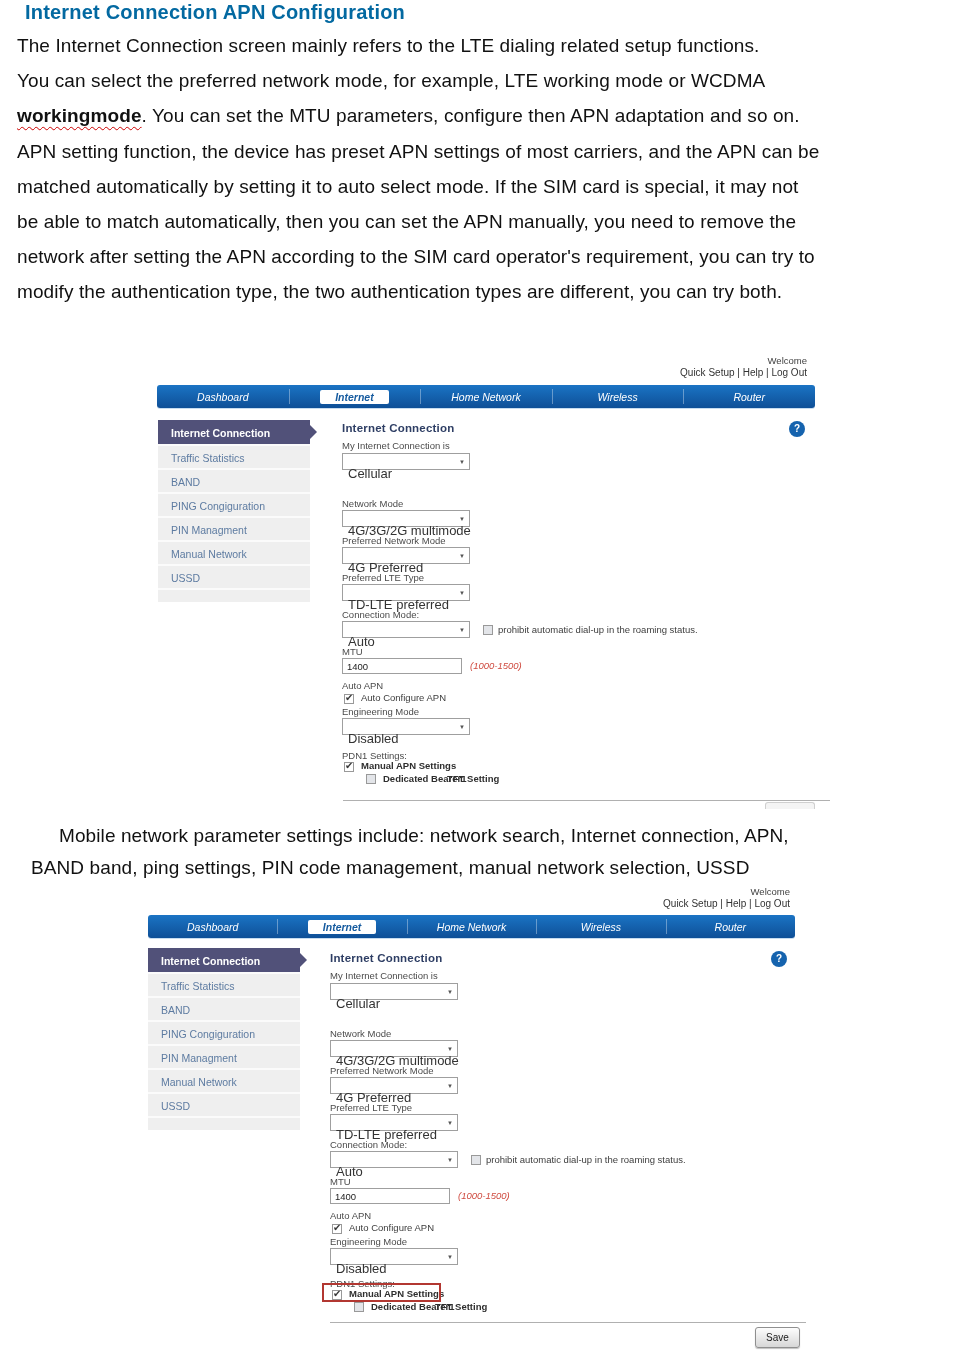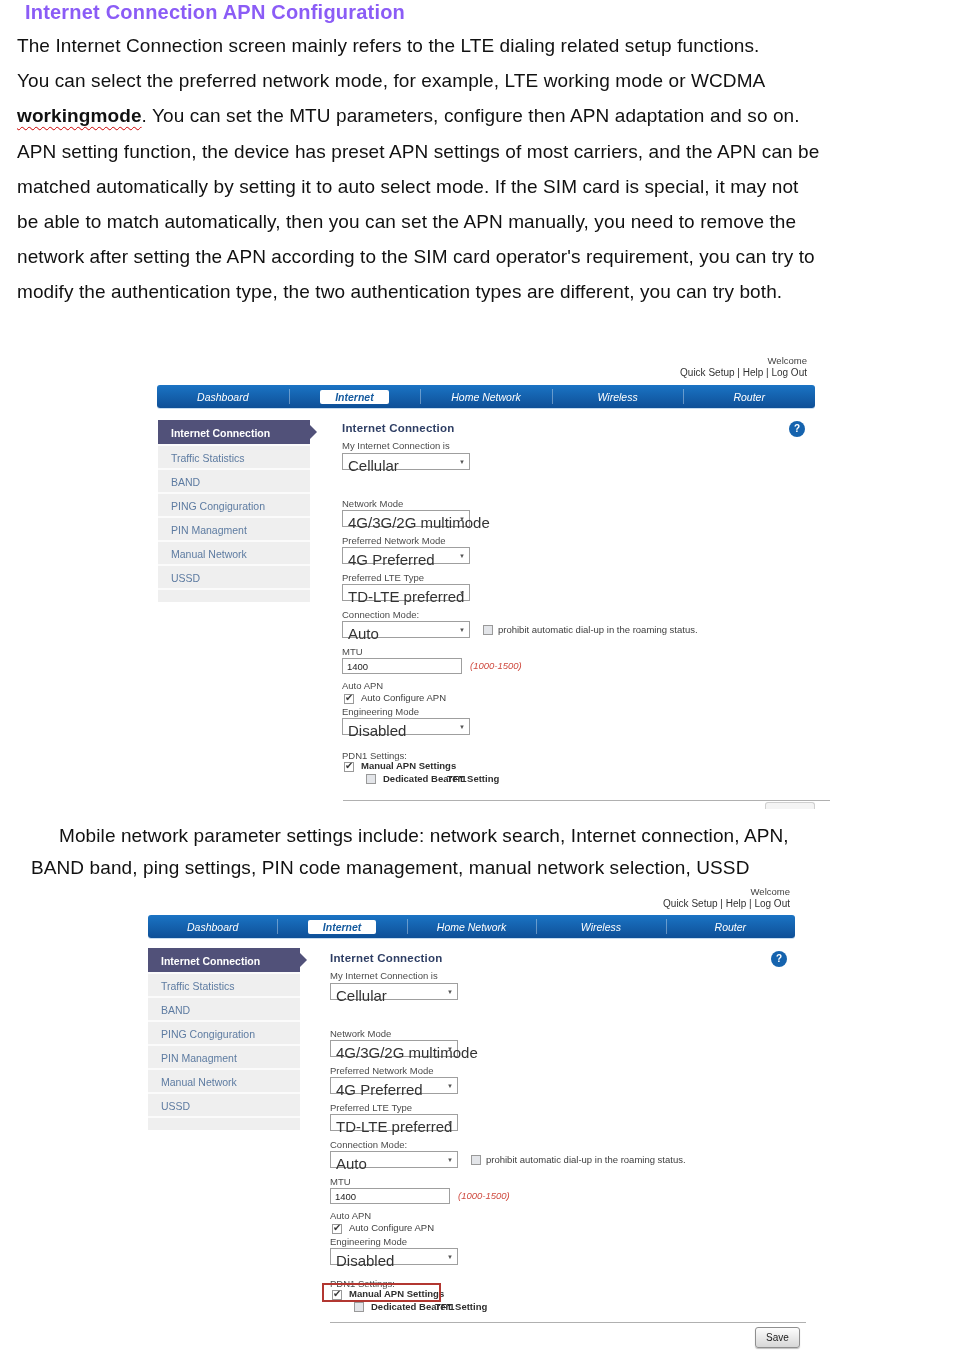--- a/index.html
+++ b/index.html
@@ -1,20 +1,20 @@
 <!DOCTYPE html>
 <html><head>
 <meta charset="utf-8">
 <style>
   * { margin:0; padding:0; box-sizing:border-box; }
   html,body { width:960px; height:1362px; background:#ffffff; }
   body { position:relative; font-family:"Liberation Sans", sans-serif; color:#0d0d0d; overflow:hidden; }
 
   
-  .doc-title { position:absolute; left:25px; top:1px; font-size:20px; font-weight:bold; color:#8b5cf6; letter-spacing:0.2px; }
+  .doc-title { position:absolute; left:25px; top:1px; font-size:20px; font-weight:bold; color:#0369a1; letter-spacing:0.2px; }
   .para { position:absolute; left:17px; top:28px; width:938px; font-size:19px; line-height:35.2px; letter-spacing:0.1px; color:#111; }
   .wavy { text-decoration:underline; text-decoration-style:wavy; text-decoration-color:#cc0000; text-decoration-thickness:1px; text-underline-offset:4px;font-weight:bold; }
   .mid { position:absolute; left:31px; top:820px; width:938px; font-size:19px; line-height:31.5px; letter-spacing:0.1px; color:#111; }
   .mid .indent { padding-left:28px; }
 
   
   .shot { position:absolute; left:0; width:960px; background:#fff; }
   .shot * { font-family:"Liberation Sans", sans-serif; }
   .welcome { position:absolute; font-size:9.5px; color:#3f3f3f; width:207px; text-align:right; }
   .quick   { position:absolute; font-size:10px;  color:#333333; width:207px; text-align:right; }
@@ -32,21 +32,21 @@
   .side-item.active { background:#515179; color:#ffffff; font-weight:bold; height:26px; line-height:26px; border-bottom:2px solid #fbfbfb; }
   .side-item.active::after { content:""; position:absolute; right:-7px; top:50%; margin-top:-7px;
                border-left:7px solid #515179; border-top:7px solid transparent; border-bottom:7px solid transparent; }
   .side-pad { height:12px; background:#efefef; }
 
   .heading { position:absolute; font-size:11.5px; font-weight:bold; color:#2e3e64; letter-spacing:0.2px; }
   .help { position:absolute; width:16px; height:16px; border-radius:50%; background:#1563ae; color:#fff;
           font-size:10px; font-weight:bold; text-align:center; line-height:16px; }
   .lbl { position:absolute; font-size:9.5px; color:#4b4b4b; white-space:nowrap; }
   .sel { position:absolute; width:128px; height:17px; border:1px solid #9f9f9f; background:#fff; }
-  .sel-txt { position:absolute; left:5px; top:4px; font-size:15px; color:#333; line-height:16px; white-space:nowrap; }
+  .sel-txt { position:absolute; left:5px; top:12px; font-size:13px; color:#333; line-height:16px; white-space:nowrap; }
   .sel-arrow { position:absolute; right:4px; top:5px; font-size:6px; color:#555; }
   .txtinput { position:absolute; width:120px; height:16px; border:1px solid #9f9f9f; background:#fff;
               font-size:9.5px; color:#222; padding-left:4px; font-family:"Liberation Sans", sans-serif; }
   .cb { position:absolute; width:10px; height:10px; border:1px solid #999; background:#fff; }
   .cb.gray { background:#e3e5e9; }
   .cb .check { position:absolute; top:-3px; left:0px; font-size:10px; color:#3a3a3a; }
   .cb-label { position:absolute; font-size:9.5px; color:#3d3d3d; white-space:nowrap; }
   .b { font-weight:bold; color:#2e2e2e; }
   .hint { position:absolute; font-size:9.5px; font-style:italic; color:#cf4a3f; white-space:nowrap; }
   .hrule { position:absolute; height:1px; background:#b0b0b0; }

